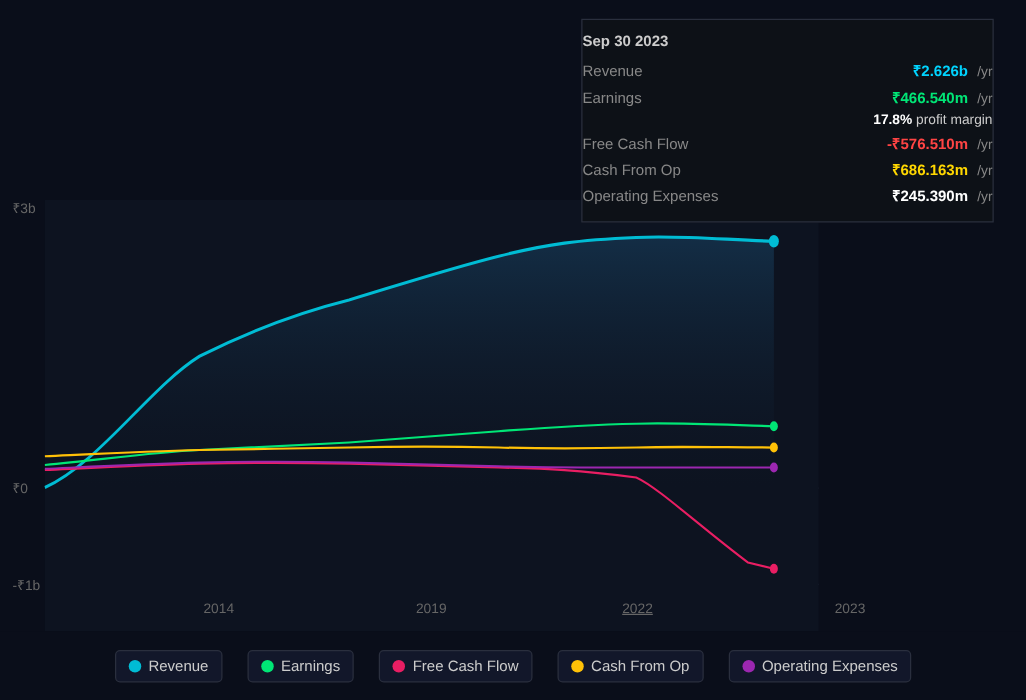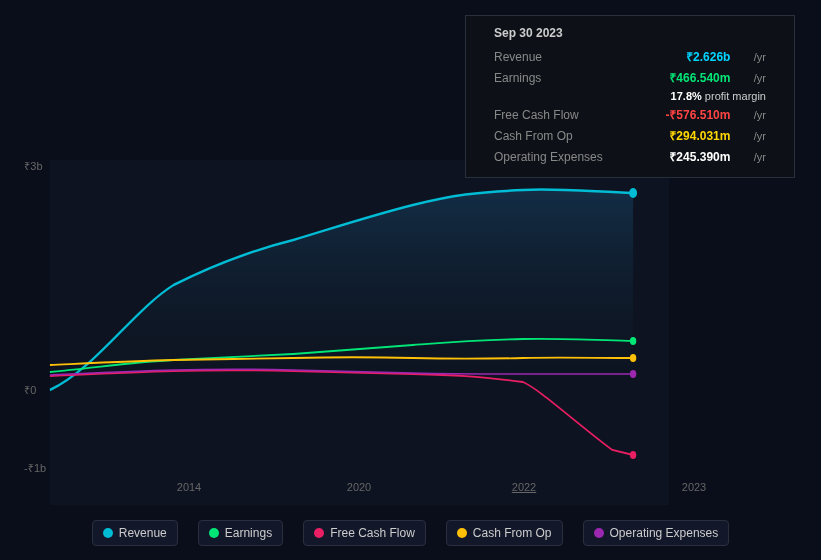--- a/index.html
+++ b/index.html
@@ -14,21 +14,21 @@
     }
 
     
     .tooltip {
       position: absolute;
       top: 15px;
       left: 465px;
       width: 330px;
       background: #0d1117;
       border: 1px solid #2a2f3e;
-      padding: 10px 28px;
+      padding: 10px 0;
       z-index: 10;
     }
     .tooltip-title {
       font-size: 12px;
       font-weight: bold;
       color: #ccc;
       margin-bottom: 6px;
     }
     .tooltip-row {
       display: flex;
@@ -45,37 +45,37 @@
       font-weight: bold;
     }
     .tooltip-value.cyan { color: #00d4ff; margin-top: 40px; }
     .tooltip-value.green { color: #00e676; }
     .tooltip-value.red { color: #ff4444; }
     .tooltip-value.yellow { color: #ffd700; }
     .tooltip-value.white { color: #fff; }
     .tooltip-unit {
       color: #888;
       font-size: 11px;
-      margin-left: 20px;
+      margin-left: 4px;
     }
     .profit-margin {
       color: #ccc;
       font-size: 11px;
       margin-left: 48px;
     }
     .profit-margin span {
       color: #fff;
       font-weight: bold;
     }
 
     
     .chart-area {
       position: absolute;
       top: 0;
-      left: 14px;
+      left: 0;
       width: 655px;
       height: 505px;
     }
 
     
     .y-label {
       position: absolute;
       left: 10px;
       font-size: 11px;
       color: #666;
@@ -186,21 +186,21 @@
     <path d="M45,375 C100,373 150,371 200,370 C250,369 300,369 350,370 C400,371 450,372 500,373 C550,374 580,374 638,374 C680,374 730,374 776,374" fill="none" stroke="#9c27b0" stroke-width="1.5"></path>
 
     <circle cx="776" cy="193" r="5" fill="#00bcd4"></circle>
     <circle cx="776" cy="341" r="4" fill="#00e676"></circle>
     <circle cx="776" cy="455" r="4" fill="#e91e63"></circle>
     <circle cx="776" cy="358" r="4" fill="#ffc107"></circle>
     <circle cx="776" cy="374" r="4" fill="#9c27b0"></circle>
   </svg>
 
   <div class="x-label" style="left: 175px;">2014</div>
-  <div class="x-label" style="left: 345px;">2020</div>
+  <div class="x-label" style="left: 345px;">2019</div>
   <div class="x-label" style="left: 510px; text-decoration: underline;">2022</div>
   <div class="x-label" style="left: 680px; text-align: center;">2023</div>
 </div>
 
 <div class="tooltip">
   <div class="tooltip-title">Sep 30 2023</div>
 
   <div class="tooltip-row">
     <span class="tooltip-label">Revenue</span>
     <span>
@@ -228,21 +228,21 @@
     <span class="tooltip-label">Free Cash Flow</span>
     <span>
       <span class="tooltip-value red">-₹576.510m</span>
       <span class="tooltip-unit">/yr</span>
     </span>
   </div>
 
   <div class="tooltip-row">
     <span class="tooltip-label">Cash From Op</span>
     <span>
-      <span class="tooltip-value yellow">₹294.031m</span>
+      <span class="tooltip-value yellow">₹686.163m</span>
       <span class="tooltip-unit">/yr</span>
     </span>
   </div>
 
   <div class="tooltip-row">
     <span class="tooltip-label">Operating Expenses</span>
     <span>
       <span class="tooltip-value white">₹245.390m</span>
       <span class="tooltip-unit">/yr</span>
     </span>

